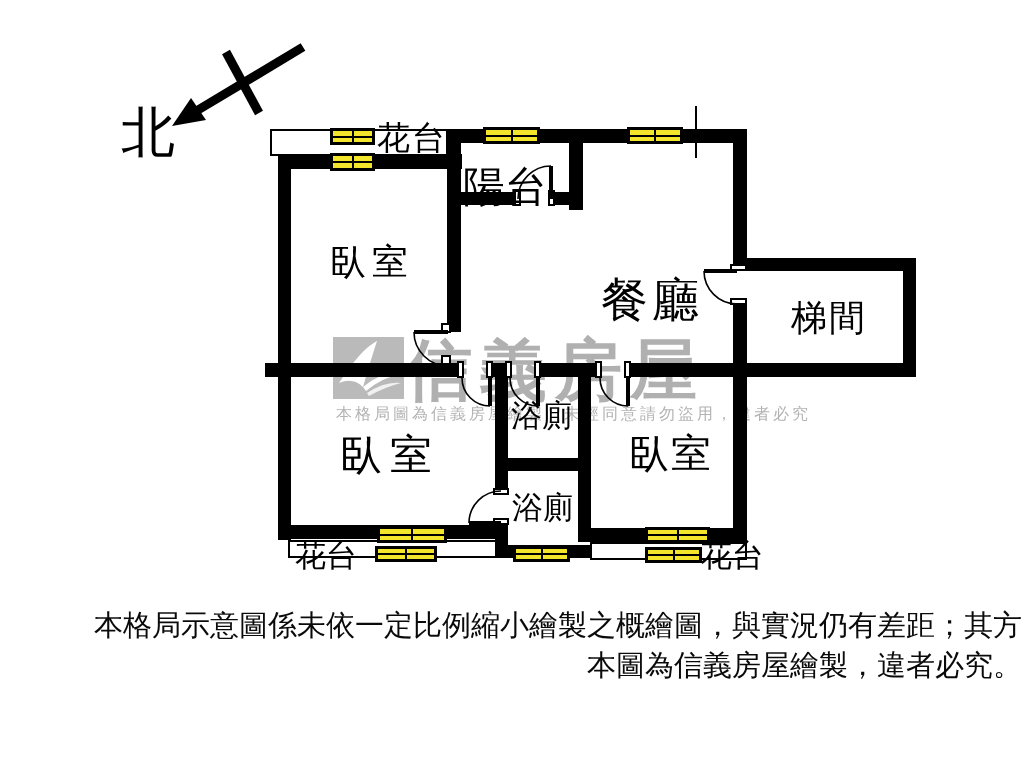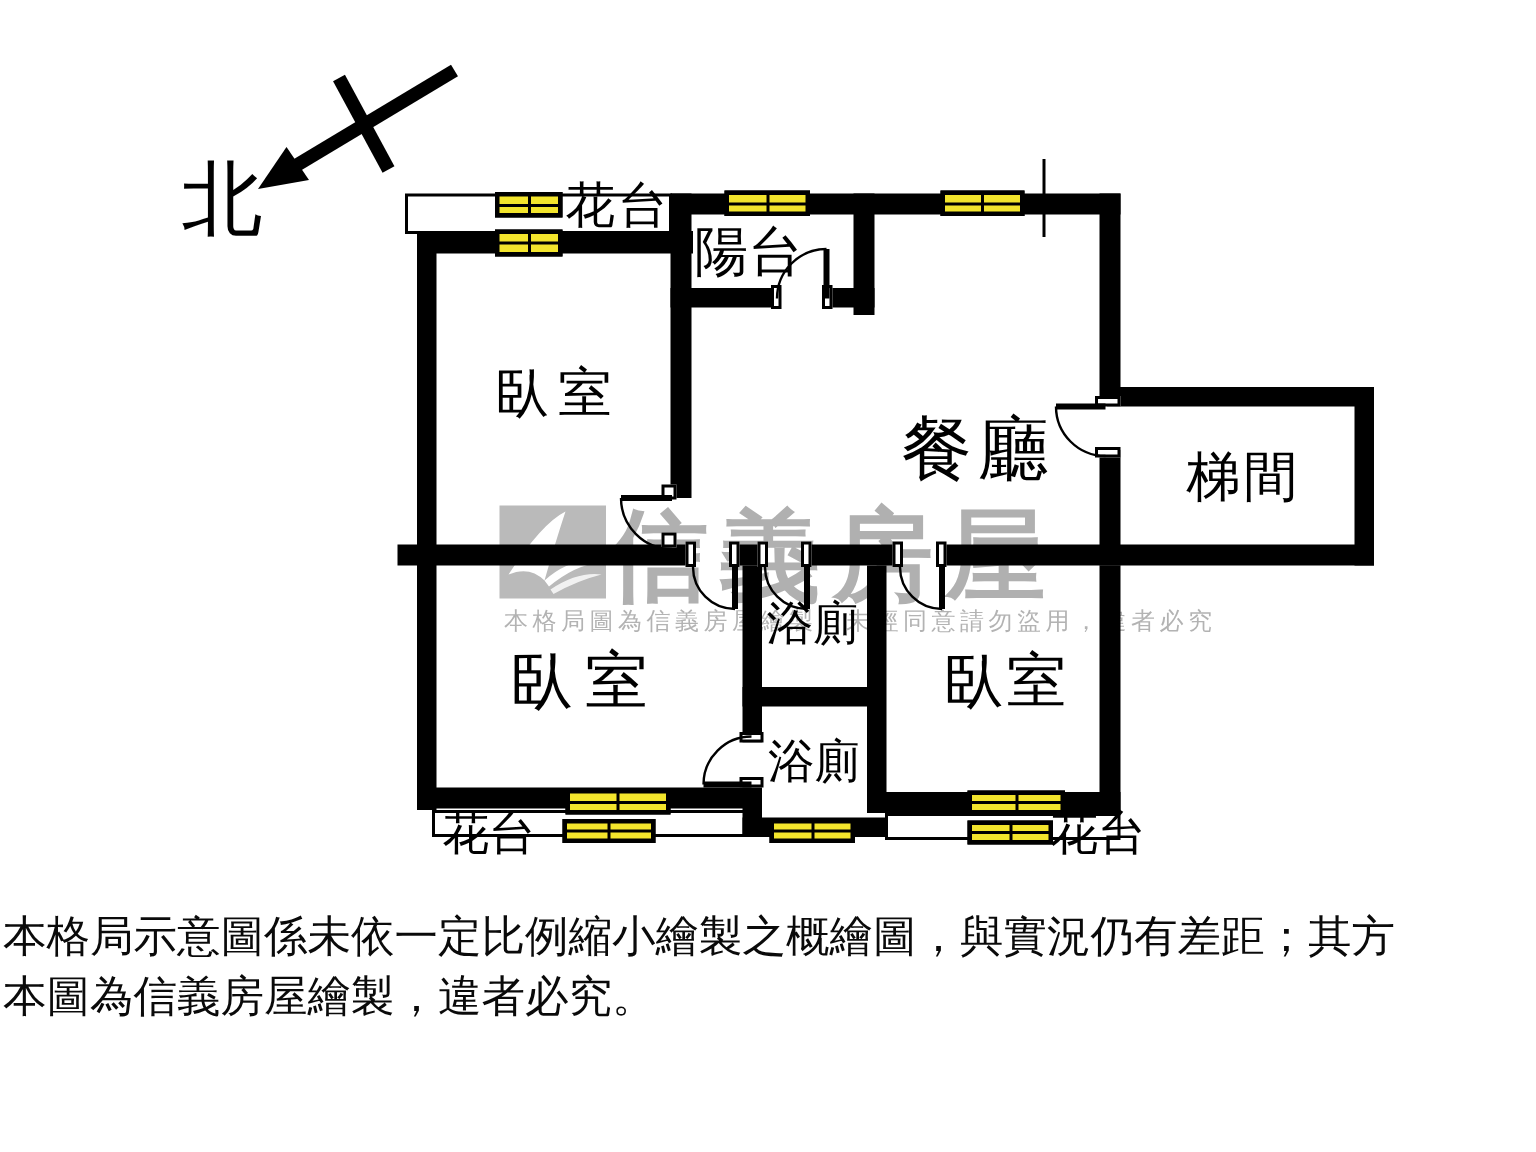--- a/index.html
+++ b/index.html
@@ -23,21 +23,21 @@
   .jamb{position:absolute;background:#ffffff;border:2px solid #000000;box-sizing:border-box;}
   
   #label-layer{z-index:4;}
   .lbl{position:absolute;color:#000000;white-space:nowrap;line-height:1;}
   #svg-layer{z-index:3;}
   .arc{fill:none;stroke:#000;stroke-width:1.6px;}
   .leaf{stroke:#000;stroke-width:4px;}
   .thick{stroke:#000;stroke-width:9px;}
   
   #disclaimer{position:absolute;left:2px;top:605px;width:1020px;z-index:5;
-              font-size:29px;line-height:40px;color:#0a0a0a;letter-spacing:0px;}
+              font-size:29px;line-height:40px;color:#0a0a0a;letter-spacing:0px;text-align:right;}
 </style>
 </head>
 <body>
 
 <div id="canvas">
 
   <div id="watermark-layer" class="layer">
     <div class="wm-logo">
       <svg width="71" height="62" viewBox="0 0 71 62">
         <path d="M6,46 Q28,12 44,4 Q38,22 30,50 Q20,40 6,46 Z" fill="#ffffff"></path>
@@ -182,21 +182,21 @@
     </g>
     <g>
       <line class="leaf" x1="469" y1="523" x2="501" y2="523"></line>
       <path class="arc" d="M469,523 A32,32 0 0 1 501,491"></path>
     </g>
   </svg>
 
   <div id="label-layer" class="layer">
     <div class="lbl" style="left:121px;top:106px;font-size:54px;">北</div>
     <div class="lbl" style="left:377px;top:122px;font-size:33px;letter-spacing:2px;">花台</div>
-    <div class="lbl" style="left:463px;top:150px;font-size:36px;">陽台</div>
+    <div class="lbl" style="left:463px;top:166px;font-size:42px;">陽台</div>
     <div class="lbl" style="left:330px;top:244px;font-size:36px;letter-spacing:6px;">臥室</div>
     <div class="lbl" style="left:601px;top:277px;font-size:47px;letter-spacing:4px;">餐廳</div>
     <div class="lbl" style="left:791px;top:300px;font-size:36px;letter-spacing:2px;">梯間</div>
     <div class="lbl" style="left:511px;top:400px;font-size:31px;">浴廁</div>
     <div class="lbl" style="left:340px;top:434px;font-size:42px;letter-spacing:8px;">臥室</div>
     <div class="lbl" style="left:629px;top:434px;font-size:40px;letter-spacing:2px;">臥室</div>
     <div class="lbl" style="left:512px;top:492px;font-size:31px;">浴廁</div>
     <div class="lbl" style="left:295px;top:540px;font-size:31px;">花台</div>
     <div class="lbl" style="left:700px;top:539px;font-size:32px;">花台</div>
   </div>

